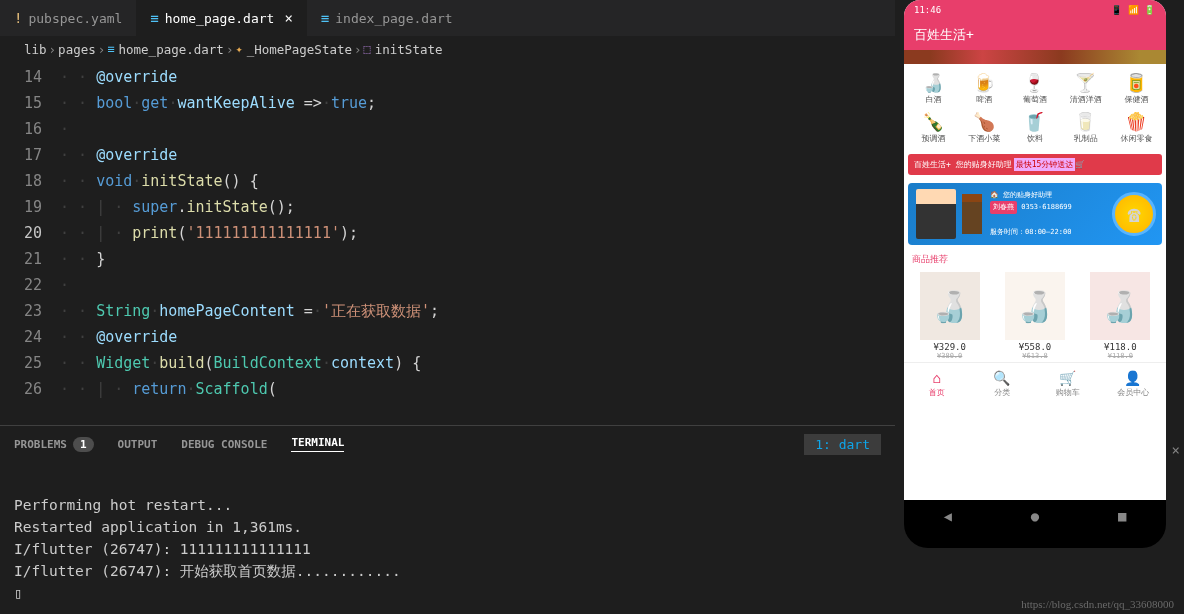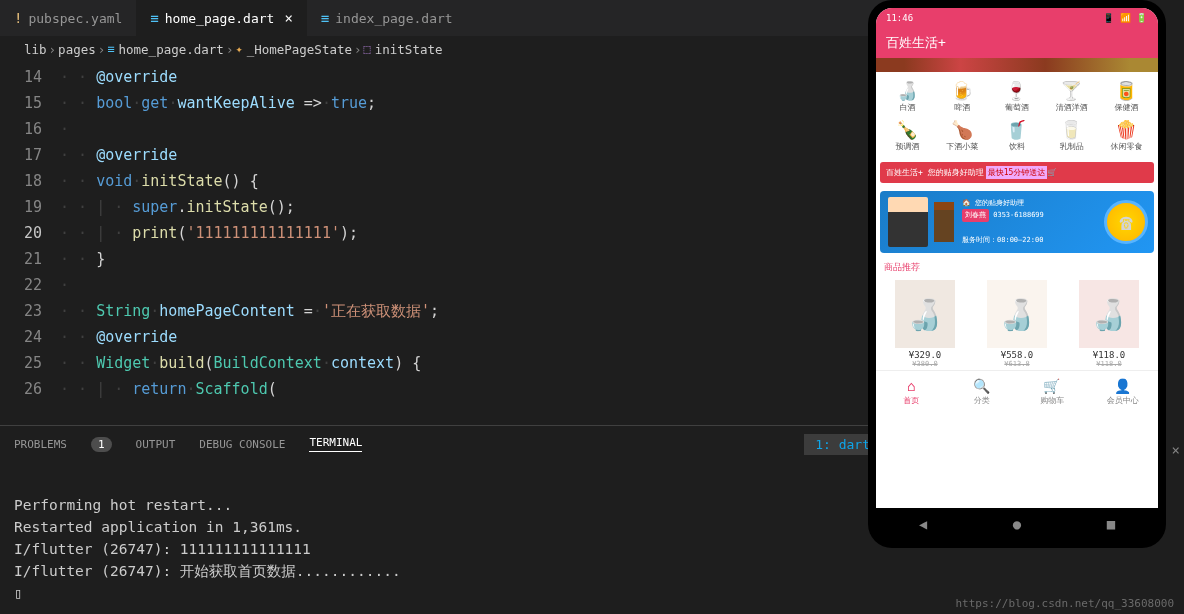--- a/index.html
+++ b/index.html
@@ -108,22 +108,23 @@
       align-items: center;
       height: 36px;
       padding: 0 14px;
       gap: 24px;
       font-size: 11px;
       color: #969696;
     }
     .panel-tab {
       display: flex;
       align-items: center;
-      gap: 24px;
+      gap: 6px;
       cursor: pointer;
+      font-weight: bold;
     }
     .panel-tab.active { color: #ffffff; border-bottom: 1px solid #fff; padding-bottom: 2px;}
     .badge {
       background: #4d4d4d;
       border-radius: 10px;
       padding: 1px 7px;
       font-size: 11px;
       color: #fff;
     }
     .panel-dropdown {
@@ -140,25 +141,25 @@
       line-height: 22px;
       color: #cccccc;
       font-family: 'Consolas', monospace;
     }
     .terminal-line { white-space: pre; }
     
     .phone {
       position: absolute;
       top: 0;
       right: 18px;
-      width: 298px;
+      width: 262px;
       height: 548px;
       background: #000;
       border-radius: 24px;
-      padding: 8px;
+      padding: 0;
       z-index: 10;
     }
     .phone-screen {
       width: 100%;
       height: 500px;
       background: #fff;
       border-radius: 16px 16px 0 0;
       overflow: hidden;
       display: flex;
       flex-direction: column;
@@ -333,20 +334,21 @@
       font-size: 14px;
       cursor: pointer;
     }
     .watermark {
       position: absolute;
       bottom: 4px;
       right: 10px;
       font-size: 11px;
       color: #6a6a6a;
       z-index: 20;
+      font-family: Liberation Serif, serif;
     }
   </style>
 </head>
 <body>
 
 <div class="editor-container">
   <div class="tabs-bar">
     <div class="tab">
       <span class="tab-icon" style="color:#e8c07d">!</span>
       <span>pubspec.yaml</span>

